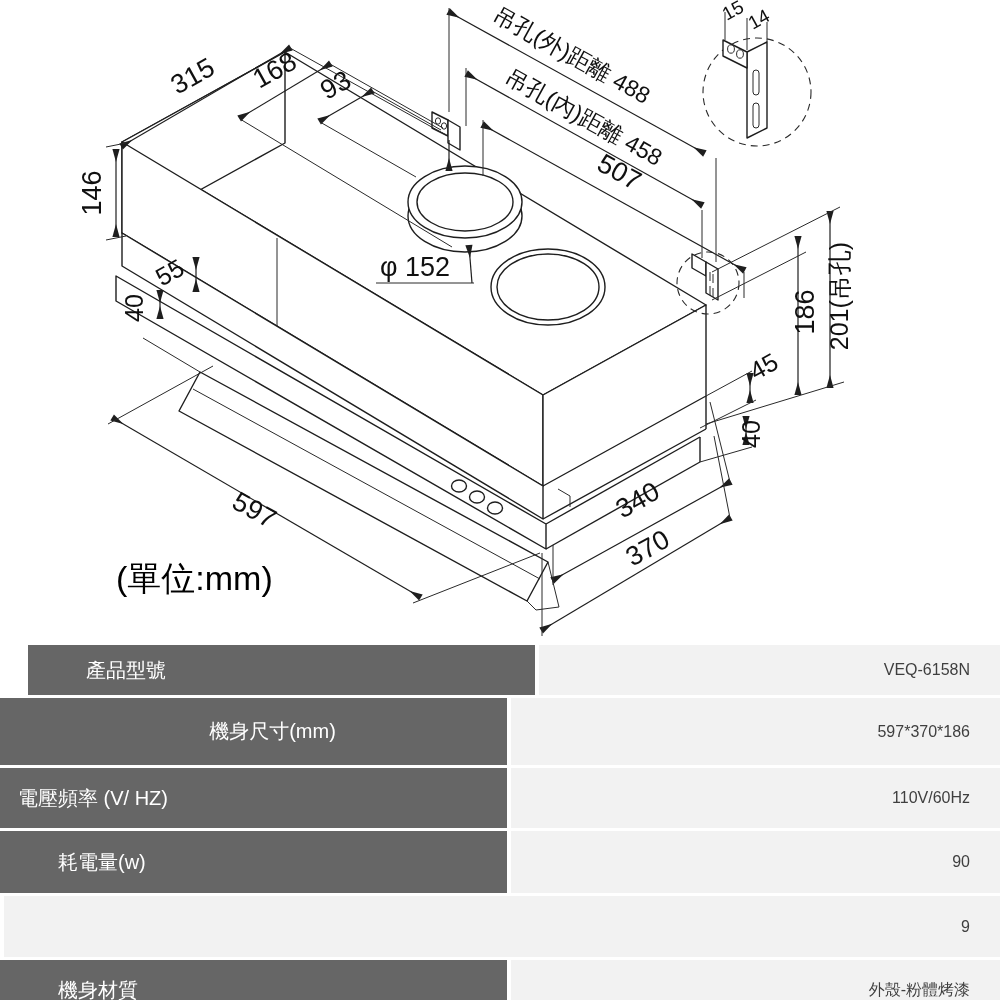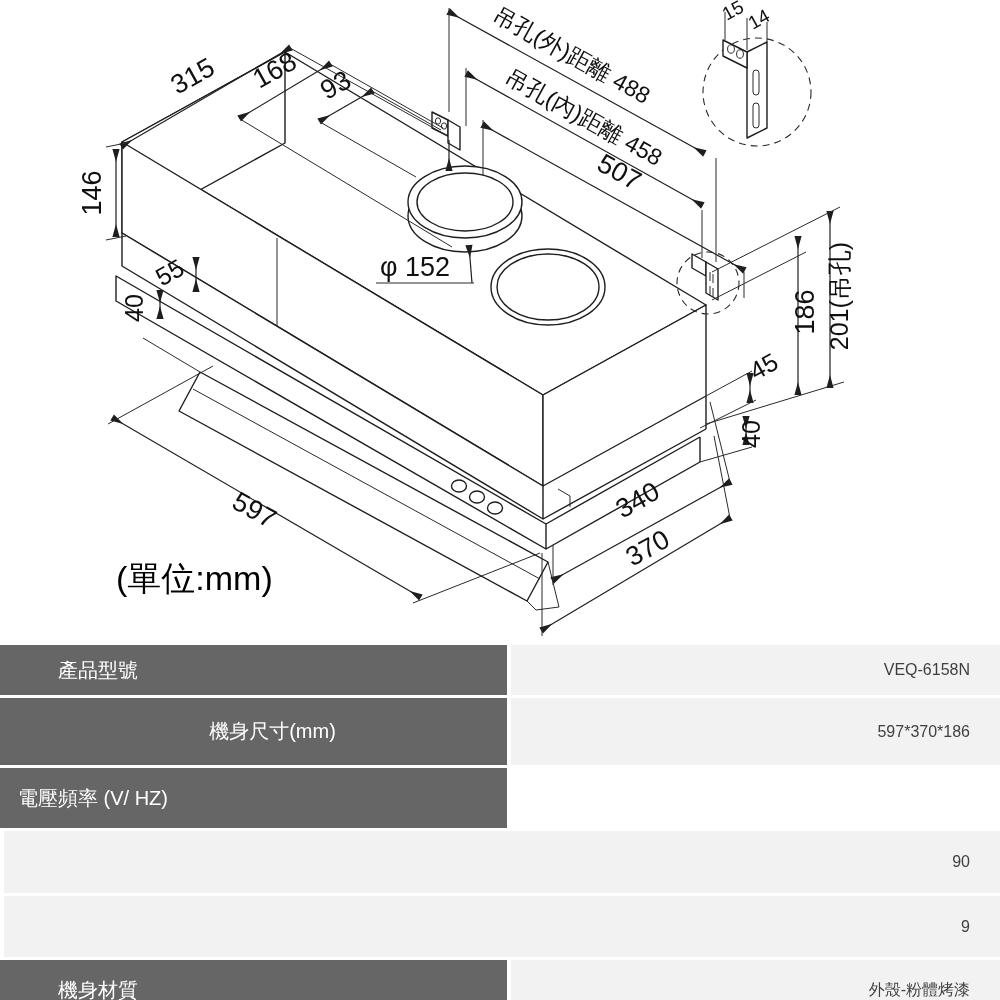--- a/index.html
+++ b/index.html
@@ -194,39 +194,43 @@
       <line class="thin" x1="553" y1="545" x2="553" y2="585"></line>
       <line class="thin" x1="542" y1="553" x2="542" y2="636"></line>
       <line class="thin" x1="730" y1="482" x2="710" y2="402"></line>
       <line class="thin" x1="730" y1="518" x2="714" y2="436"></line>
 
       <text class="unit" x="116" y="590">(單位:mm)</text>
     </g>
   </svg>
 
   <div id="spec" style="--label-bg: #666666; --label-text: #ffffff; --value-bg: #f2f2f2; --value-text: #3f3f3f;">
-    <div class="srow" style="height:50px;">
+    <div class="srow" style="height:50px;padding-left:28px;">
       <div class="cl"><span>　　產品型號</span></div>
       <div class="gap"></div>
       <div class="cr">
           <span>VEQ-6158N</span>
         </div>
     </div>
     <div class="srow" style="height:67px;text-align:center;">
       <div class="cl"><span>　機身尺寸(mm)</span></div>
       <div class="gap"></div>
       <div class="cr">
           <span>597*370*186</span>
         </div>
     </div>
     <div class="srow" style="height:60px;">
       <div class="cl"><span>電壓頻率 (V/ HZ)</span></div>
       <div class="gap"></div>
+      <div class="cr">
+          <span>110V/60Hz</span>
+        </div>
     </div>
     <div class="srow" style="height:62px;">
+      <div class="cl"><span>　　耗電量(w)</span></div>
       <div class="gap"></div>
       <div class="cr">
           <span>90</span>
         </div>
     </div>
     <div class="srow" style="height:61px;">
       <div class="gap"></div>
       <div class="cr">
           <span>9</span>
         </div>

